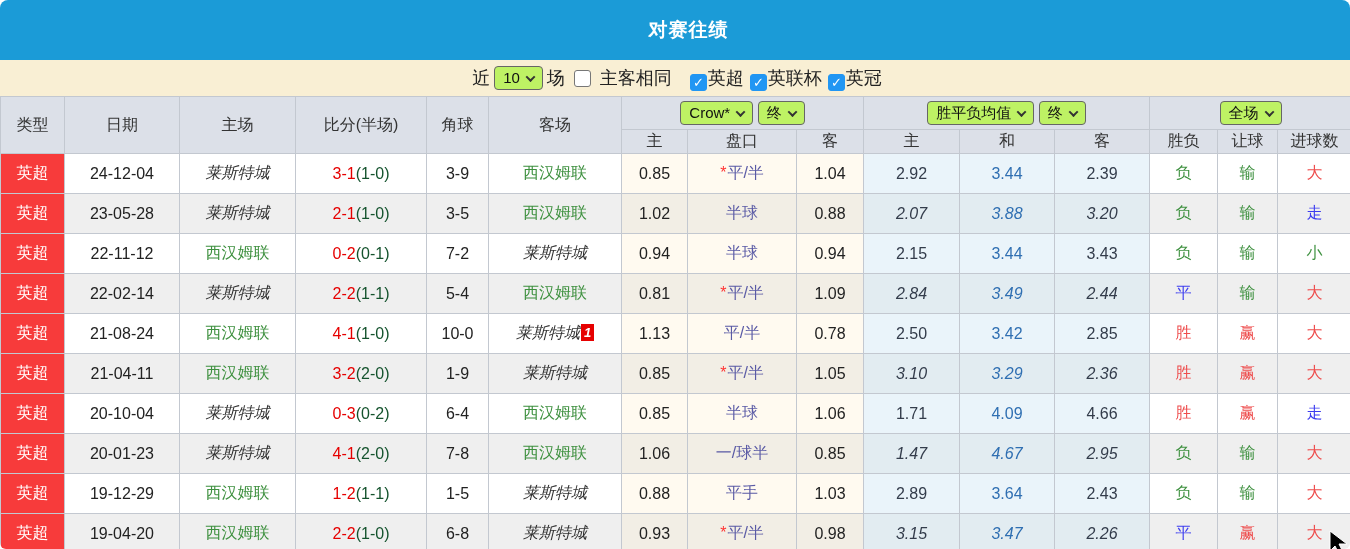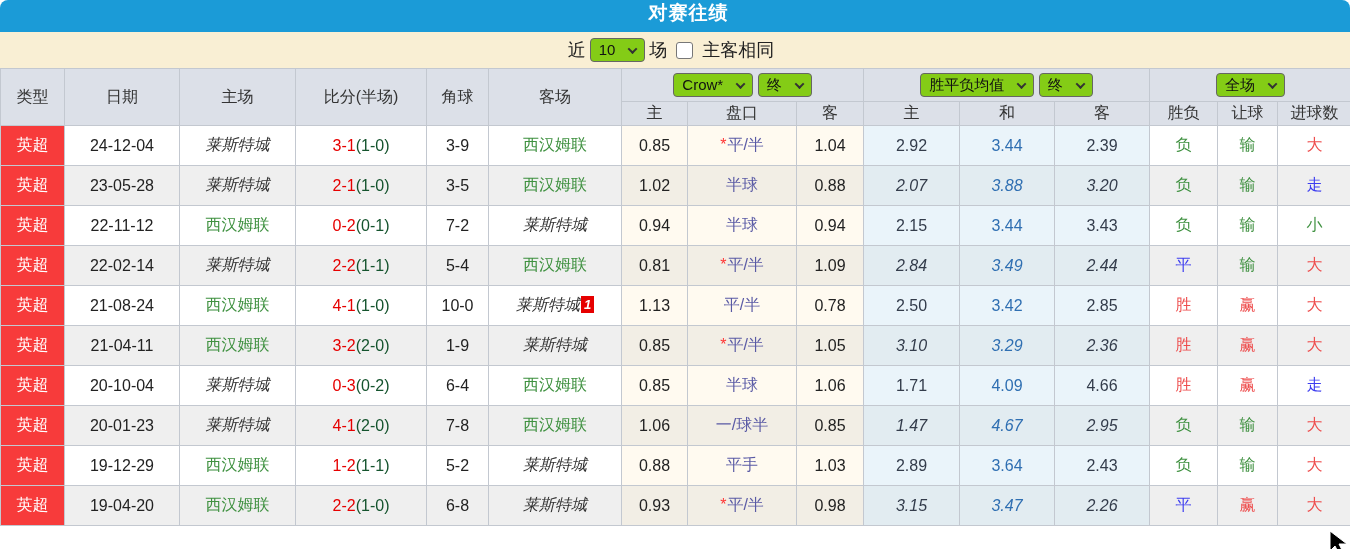--- a/index.html
+++ b/index.html
@@ -6,25 +6,25 @@
     --title-bar-bg:#1b9bd7; --filter-bar-bg:#f9efd4; --header-bg:#dce0e8;
     --league-badge-bg:#f73b3b; --checkbox-checked:#2196f3; --score-red:#e60000;
     --handicap-text:#5a5aa5; --avg-draw-blue:#2f6fb2; --win-red:#ee4d4d;
     --draw-blue:#3c3cf0; --lose-green:#3f9140; --team-black:#333333; --team-green:#3f9140;
     --odds-bg:#fffaf0; --odds-bg-even:#f2eee5; --avg-bg:#eaf4fa; --avg-bg-even:#e2ecf1;
     --row-even-bg:#efefef;
   }
   *{box-sizing:border-box;}
   body{margin:0;background:#fff;font-family:"Liberation Sans","DejaVu Sans",sans-serif;}
   .page{position:relative;width:1350px;height:549px;overflow:hidden;border-radius:8px 8px 6px 6px;background:#fff;}
-  .title-bar{height:32px;background:var(--title-bar-bg);display:flex;align-items:flex-start;justify-content:center;padding-left:27px;}
+  .title-bar{height:60px;background:var(--title-bar-bg);display:flex;align-items:center;justify-content:center;padding-left:27px;}
   .title-bar span{color:#fff;font-size:19px;font-weight:bold;letter-spacing:1px;}
   .filter-bar{height:36px;background:var(--filter-bar-bg);display:flex;align-items:center;justify-content:center;font-size:18px;color:#222;}
   .flabel{margin:0 4px;}
-  .sel{display:inline-flex;align-items:center;gap:14px;background:#84cc16;border:1px solid #666;border-radius:4px;padding:2px 8px;font-size:15px;color:#111;cursor:default;line-height:18px;}
+  .sel{display:inline-flex;align-items:center;gap:7px;background:#bef264;border:1px solid #666;border-radius:4px;padding:2px 8px;font-size:15px;color:#111;cursor:default;line-height:18px;}
   .chev{width:7px;height:7px;border-right:2px solid #333;border-bottom:2px solid #333;transform:rotate(45deg) translate(-1px,-1px);display:inline-block;}
   .cb{display:inline-block;width:17px;height:17px;border:1px solid #777;border-radius:3px;background:#fff;vertical-align:-3px;margin:0 5px;}
   .cb.checked{background:var(--checkbox-checked);border-color:var(--checkbox-checked);color:#fff;font-size:13px;font-weight:bold;text-align:center;line-height:16px;margin:0 1px 0 6px;}
   table{border-collapse:collapse;table-layout:fixed;width:1350px;border:1px solid #9aa2ac;}
   th,td{border:1px solid #c3c8d0;text-align:center;padding:0;overflow:hidden;white-space:nowrap;}
   thead th{background:var(--header-bg);font-weight:normal;color:#333;font-size:16px;}
   .hrow1 th{height:33px;}
   .hrow2 th{height:24px;}
   tbody td{height:40px;font-size:16px;color:#222;background:#fff;}
   tr.even td{background:var(--row-even-bg);}
@@ -58,20 +58,21 @@
   <div class="filter-bar">
     <span class="flabel">近</span>
     <span class="sel">
       <span>10</span>
       <i class="chev"></i>
     </span>
     <span class="flabel">场</span>
     <span class="cb"></span>
     <span class="flabel">主客相同</span>
     <span style="width:8px"></span>
+    <span id="league-filters"><span class="cb checked">✓</span><span>英超</span><span class="cb checked">✓</span><span>英联杯</span><span class="cb checked">✓</span><span>英冠</span></span>
   </div>
 
   <table>
     <colgroup>
       <col style="width:64px">
         <col style="width:115px">
         <col style="width:116px">
         <col style="width:131px">
       <col style="width:62px">
         <col style="width:133px">
@@ -267,21 +268,21 @@
           <td class="avg">2.95</td>
           <td class="res green">负</td>
           <td class="res green">输</td>
           <td class="res red">大</td>
         </tr>
         <tr>
           <td class="league">英超</td>
           <td class="date">19-12-29</td>
           <td class="team green">西汉姆联</td>
           <td class="score"><span class="ft">1-2</span><span class="ht">(1-1)</span></td>
-          <td class="corners">5-2</td>
+          <td class="corners">1-5</td>
           <td class="team black">莱斯特城</td>
           <td class="odds">0.88</td>
           <td class="odds"><span class="hctext">平手</span></td>
           <td class="odds">1.03</td>
           <td class="avg">2.89</td>
           <td class="avg blue">3.64</td>
           <td class="avg">2.43</td>
           <td class="res green">负</td>
           <td class="res green">输</td>
           <td class="res red">大</td>

